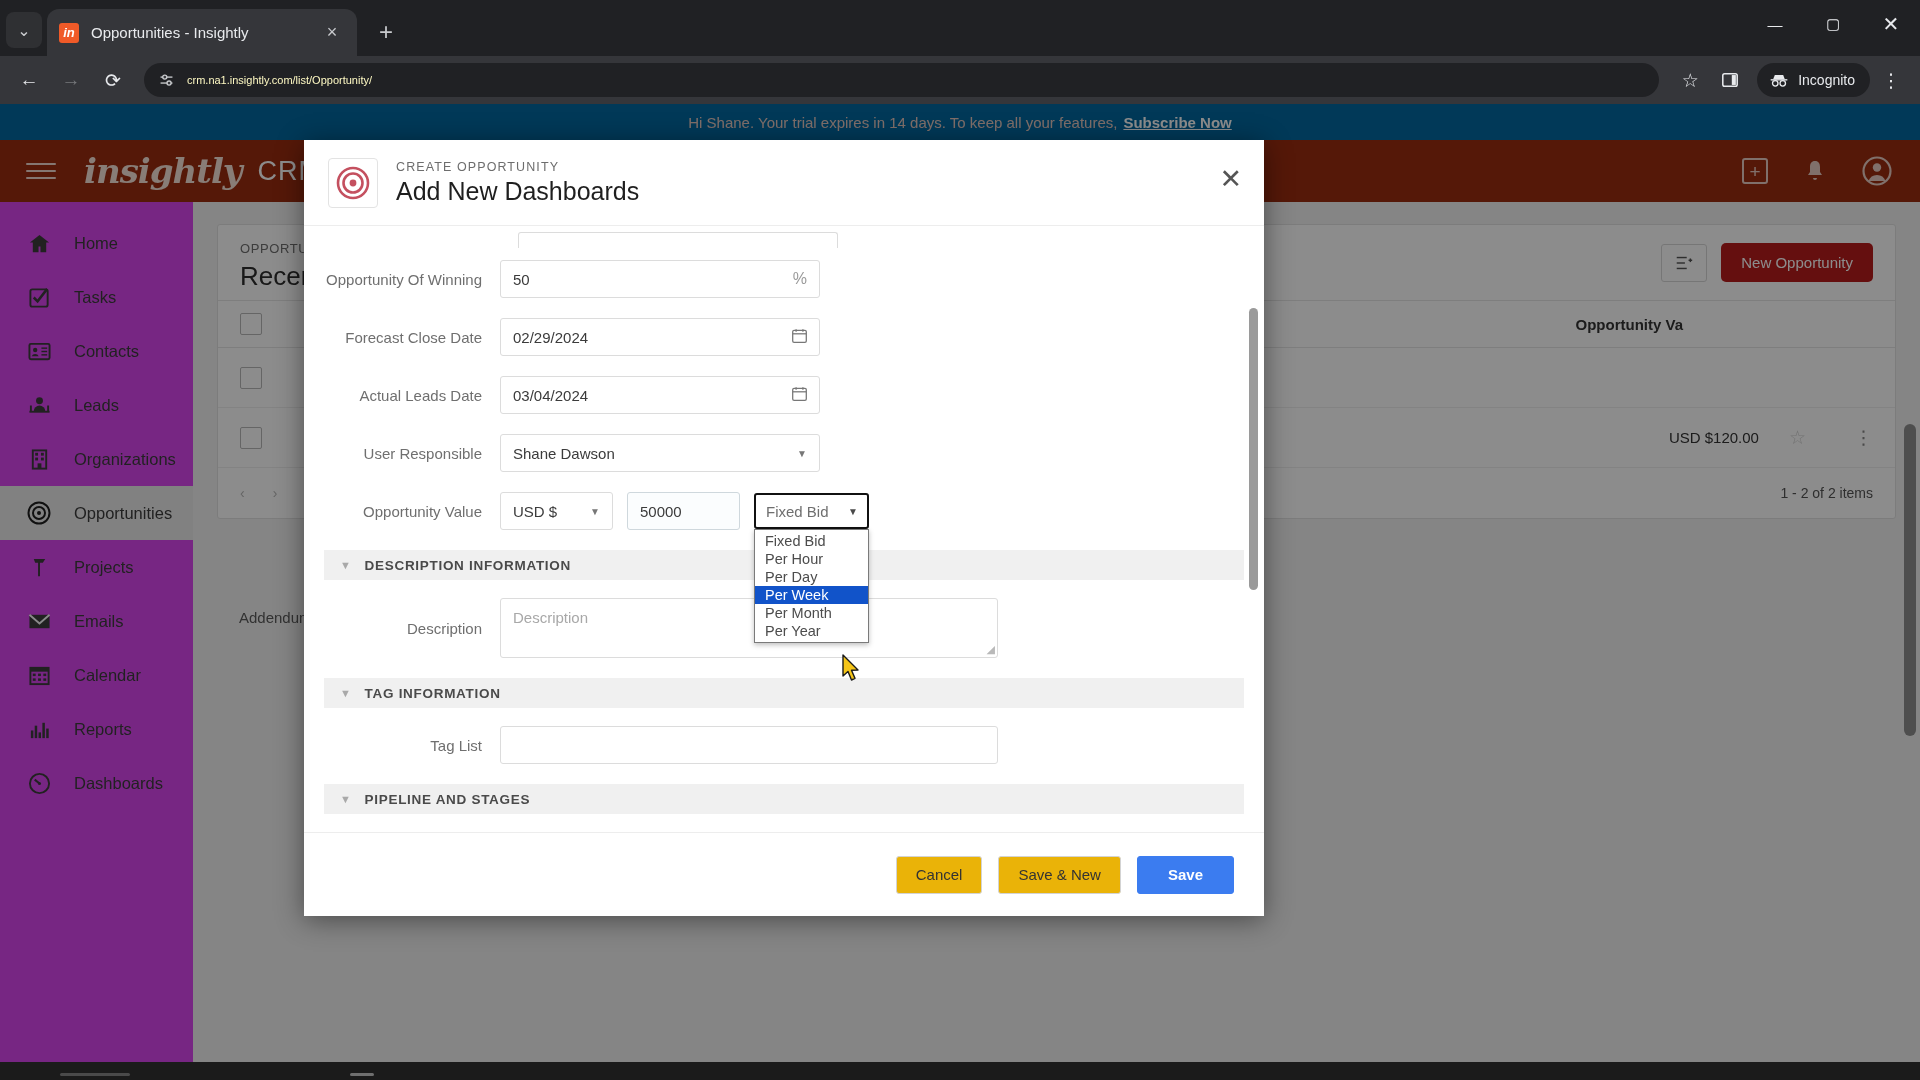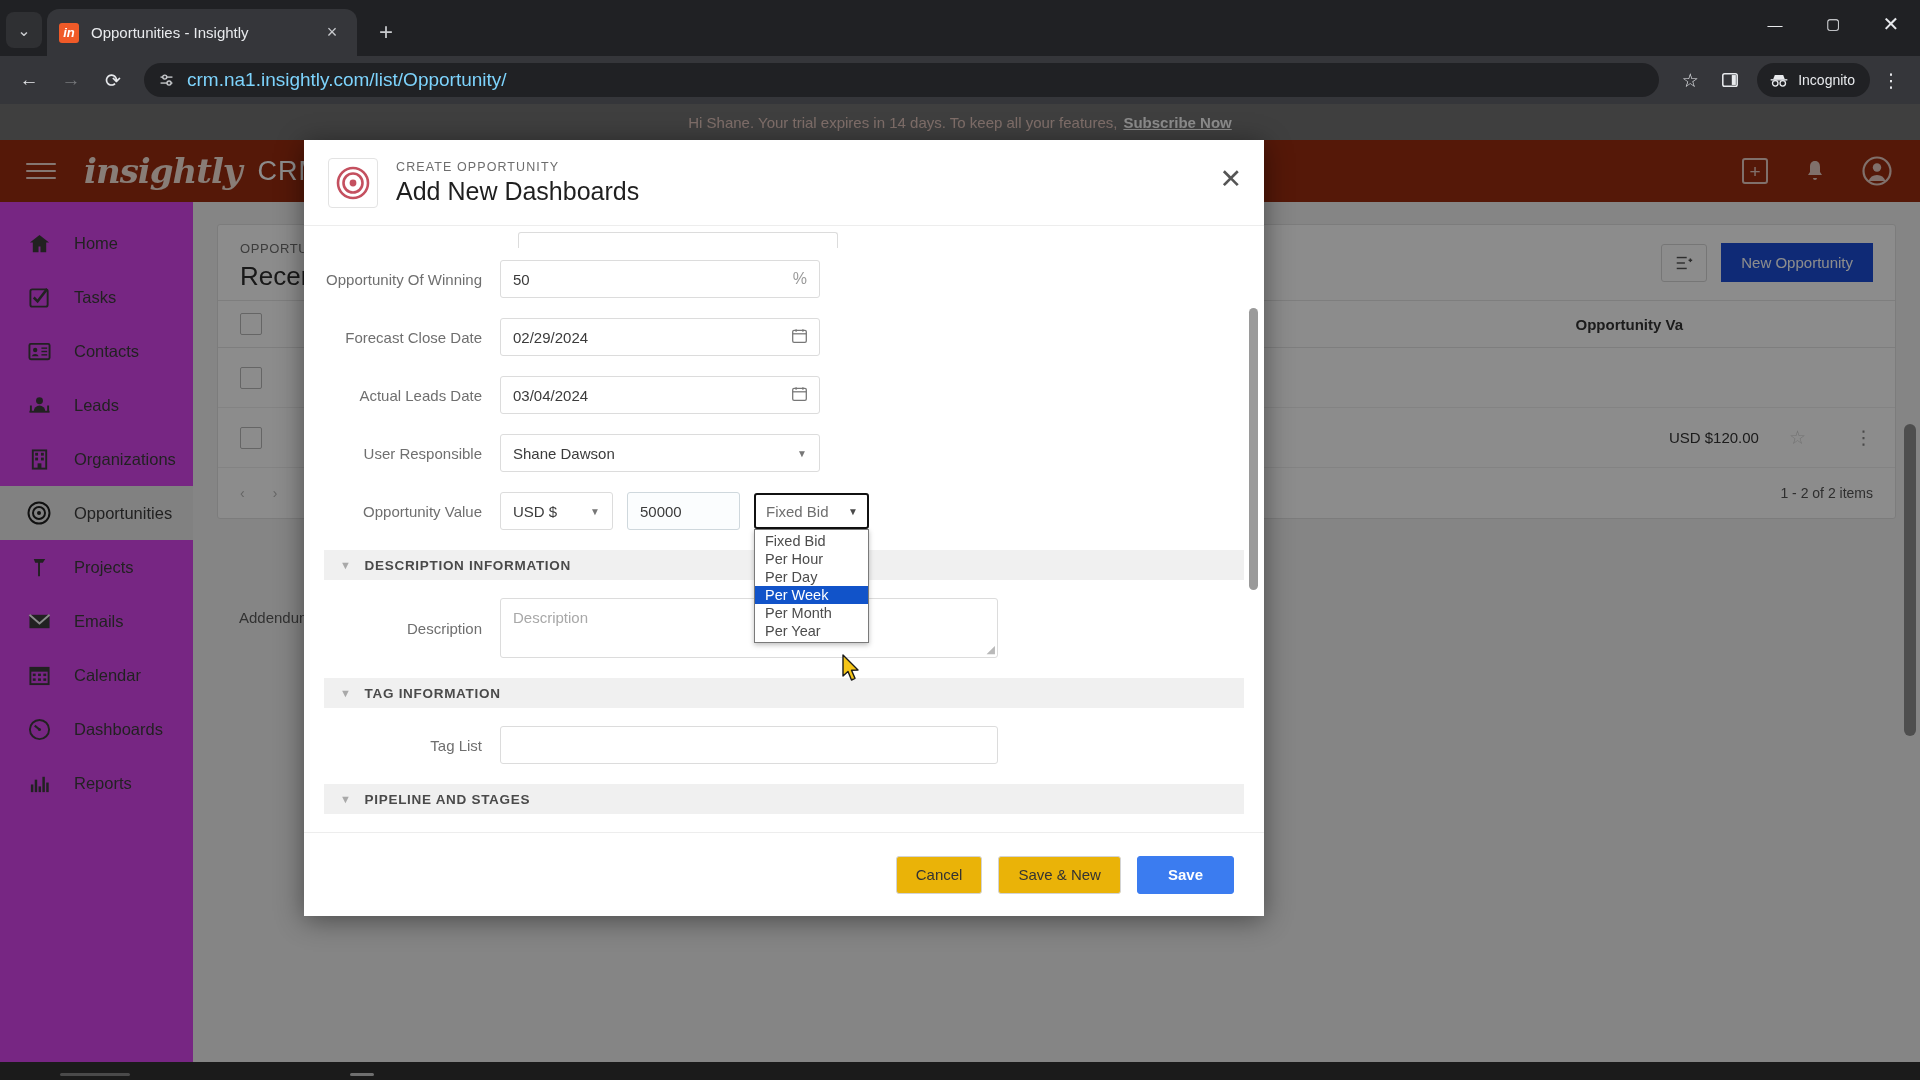--- a/index.html
+++ b/index.html
@@ -52,33 +52,33 @@
   .tb-icon {
     width:38px; height:38px; border-radius:50%; display:flex; align-items:center;
     justify-content:center; color:#e8eaed; font-size:19px; flex:0 0 auto;
   }
   .tb-icon.disabled { color:#77797c; }
   .omnibox {
     flex:1 1 auto; height:34px; background:#202124; border-radius:17px;
     display:flex; align-items:center; padding:0 14px; margin:0 8px; gap:12px;
   }
   .omnibox .site-icon { color:#c8cacd; font-size:14px; display:flex; align-items:center; }
-  .omnibox .url { color:#7dd3fc; font-size:19px; white-space:nowrap;text-align:center; }
+  .omnibox .url { color:#fef9c3; font-size:11px; white-space:nowrap;text-align:center; }
   .tb-right { display:flex; align-items:center; gap:2px; }
   .incognito-pill {
     height:34px; border-radius:17px; background:#202124; display:flex; align-items:center;
     gap:9px; padding:0 15px 0 12px; color:#e8eaed; font-size:14px; margin-left:6px;
   }
 
   
   .viewport { position:absolute; left:0; top:104px; width:1920px; height:976px;
               background:#fff; overflow:hidden; }
 
   .trial-banner {
-    height:36px; background:#737373; color:#e7c9c0; font-size:15px;
+    height:36px; background:#0369a1; color:#e7c9c0; font-size:15px;
     display:flex; align-items:center; justify-content:center; gap:6px;
   }
   .trial-banner a { color:#fff; text-decoration:underline; font-weight:bold; }
 
   .app-header {
     height:62px; background:#9c2d10; display:flex; align-items:center; padding:0 26px;
     position:relative;
   }
   .hamburger { width:30px; display:flex; flex-direction:column; gap:5px; margin-right:28px; }
   .hamburger i { display:block; height:2px; background:#f3d9d0; border-radius:1px; }
@@ -106,21 +106,21 @@
   .content { flex:1 1 auto; background:#f3f3f3; padding:22px 24px 0 24px; position:relative; }
   .list-card { background:#fff; border:1px solid #e2e2e2; border-radius:3px; }
   .list-head { padding:16px 22px 8px 22px; position:relative; }
   .eyebrow { color:#6f6f6f; font-size:13px; letter-spacing:.6px; }
   .listtitle { font-size:26px; color:#2f2f2f; margin-top:5px; }
   .head-actions { position:absolute; right:22px; top:18px; display:flex; align-items:center; gap:14px; }
   .icon-btn { width:46px; height:38px; border:1px solid #d8d8d8; border-radius:3px;
               display:flex; align-items:center; justify-content:center; color:#555; font-size:17px;
               background:#fff;}
   .primary-btn {
-    background:#1d4ed8; color:#fff; font-size:15px; padding:11px 20px; border-radius:0;
+    background:#b91c1c; color:#fff; font-size:15px; padding:11px 20px; border-radius:5px;
     border:none; white-space:nowrap;
   }
   .tbl-head { display:flex; border-top:1px solid #e6e6e6; border-bottom:1px solid #e6e6e6;
               height:48px; align-items:center; padding:0 22px; font-size:15px;
               color:#333; font-weight:bold; }
   .tbl-row { display:flex; align-items:center; height:60px; padding:0 22px;
              border-bottom:1px solid #eee; font-size:15px; color:#333; }
   .cbx { width:22px; height:22px; border:1px solid #b9b9b9; border-radius:2px; flex:0 0 auto; background:#fff; }
   .col-sp { flex:1 1 auto; }
   .avatar-chip { width:34px; height:34px; border-radius:50%; background:#4b2d97; color:#fff;
@@ -412,40 +412,40 @@
                   <rect x="10.5" y="15" width="3" height="2.6"></rect>
                   <rect x="16" y="15" width="3" height="2.6"></rect>
                 </g>
               </svg>
             </span>
           <span>Calendar</span>
         </div>
         <div class="nav-item">
           <span class="nav-ico">
               <svg width="23" height="23" viewBox="0 0 24 24">
-                <circle cx="12" cy="12" r="10" fill="none" stroke="#3d3d3d" stroke-width="2"></circle>
-                <line x1="12" y1="12" x2="7" y2="8" stroke="#3d3d3d" stroke-width="2.2"></line>
-                <circle cx="12" cy="12" r="1.6" fill="#3d3d3d"></circle>
-              </svg>
-            </span>
-          <span>Dashboards</span>
-        </div>
-        <div class="nav-item">
-          <span class="nav-ico">
-              <svg width="23" height="23" viewBox="0 0 24 24">
                 <g fill="#3d3d3d">
                   <rect x="3" y="13" width="2.6" height="8"></rect>
                   <rect x="7" y="8" width="2.6" height="13"></rect>
                   <rect x="11" y="15" width="2.6" height="6"></rect>
                   <rect x="15" y="5" width="2.6" height="16"></rect>
                   <rect x="19" y="11" width="2.6" height="10"></rect>
                 </g>
               </svg>
             </span>
           <span>Reports</span>
+        </div>
+        <div class="nav-item">
+          <span class="nav-ico">
+              <svg width="23" height="23" viewBox="0 0 24 24">
+                <circle cx="12" cy="12" r="10" fill="none" stroke="#3d3d3d" stroke-width="2"></circle>
+                <line x1="12" y1="12" x2="7" y2="8" stroke="#3d3d3d" stroke-width="2.2"></line>
+                <circle cx="12" cy="12" r="1.6" fill="#3d3d3d"></circle>
+              </svg>
+            </span>
+          <span>Dashboards</span>
         </div>
       </div>
 
       <div class="content">
         <div class="list-card">
           <div class="list-head">
             <div class="eyebrow">OPPORTUNITIES</div>
             <div class="listtitle">Recently</div>
             <div class="head-actions">
               <div class="icon-btn">

